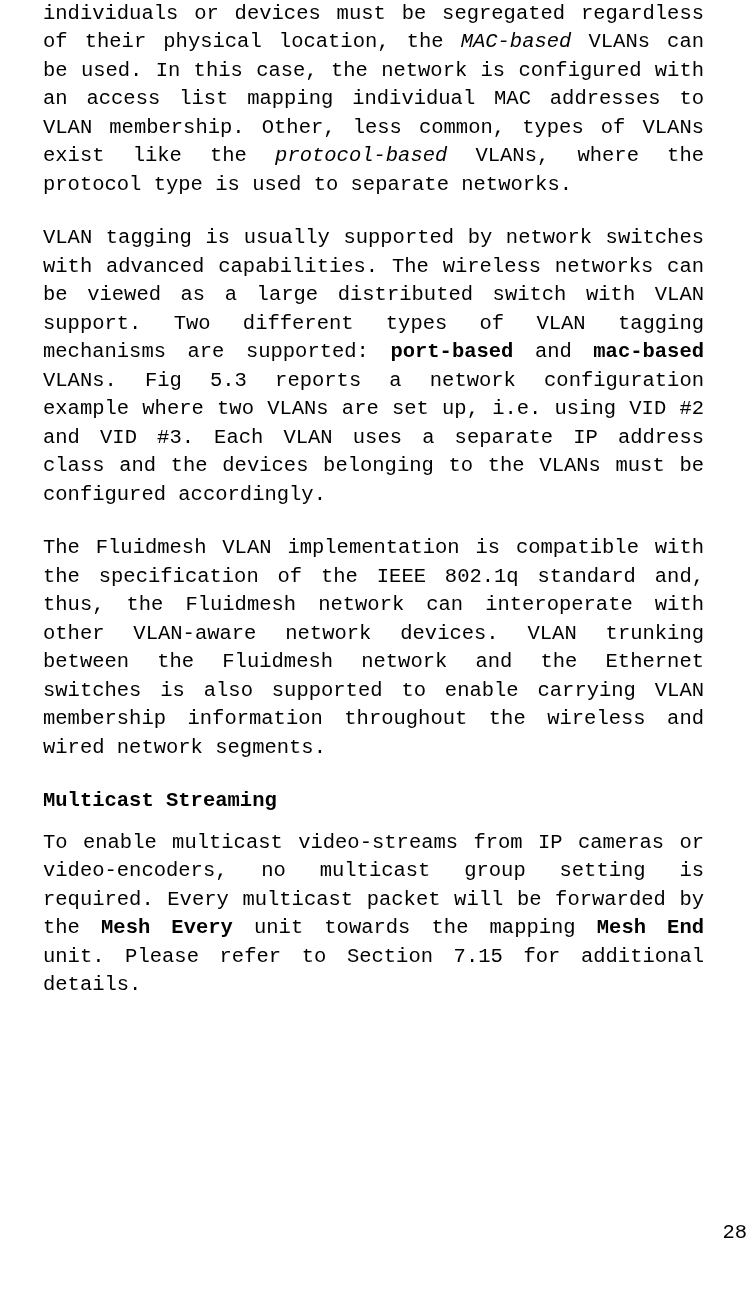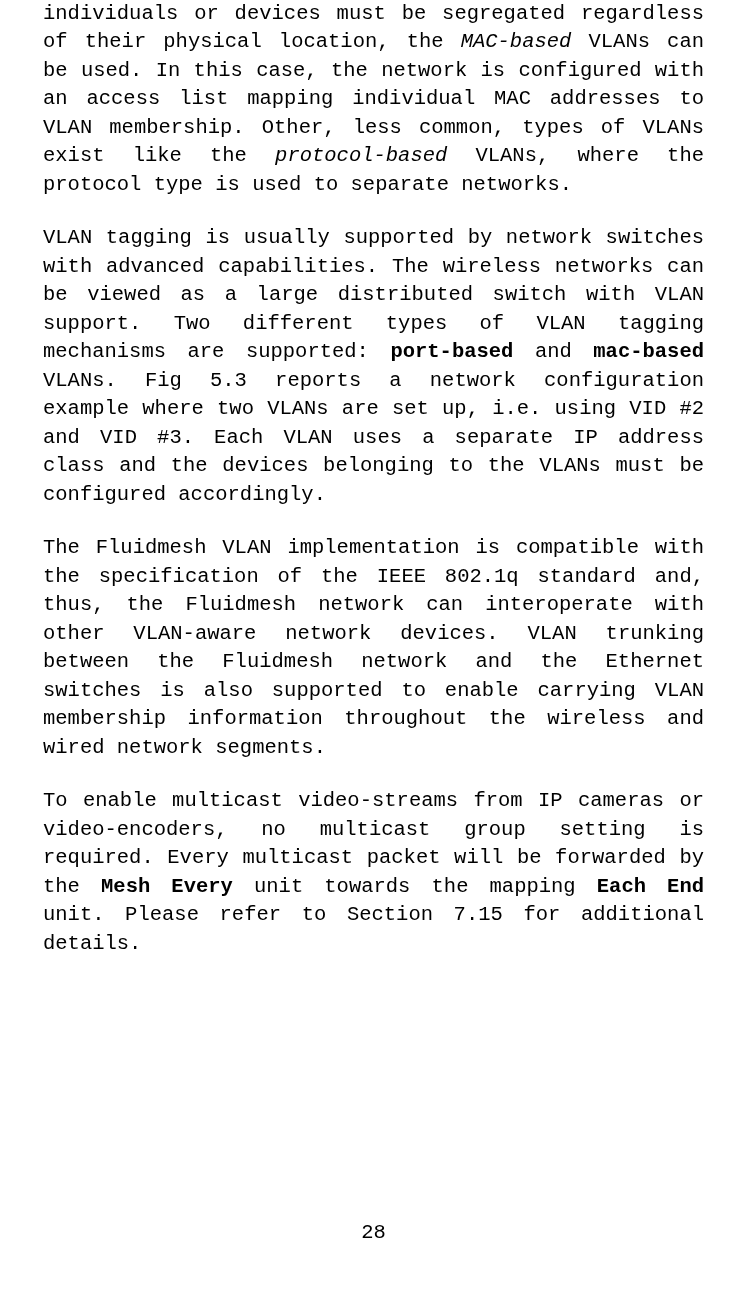--- a/index.html
+++ b/index.html
@@ -36,32 +36,33 @@
       font-weight: bold;
       margin-top: 8px;
       margin-bottom: 13px;
       text-align: left;
     }
     .page-number {
       position: absolute;
       bottom: 50px;
       left: 0;
       right: 0;
-      text-align: center;
+      text-align: right;
       font-size: 20.5px;
     }
   </style>
 </head>
 <body>
 
 <div class="content">
   <p><span>individuals or devices must be segregated regardless of their physical location, the </span><span class="italic">MAC-based</span><span> VLANs can be used. In this case, the network is configured with an access list mapping individual MAC addresses to VLAN membership. Other, less common, types of VLANs exist like the </span><span class="italic">protocol-based</span><span> VLANs, where the protocol type is used to separate networks.</span></p>
 
   <p><span>VLAN tagging is usually supported by network switches with advanced capabilities. The wireless networks can be viewed as a large distributed switch with VLAN support. Two different types of VLAN tagging mechanisms are supported: </span><span class="bold">port-based</span><span> and </span><span class="bold">mac-based</span><span> VLANs. Fig 5.3 reports a network configuration example where two VLANs are set up, i.e. using VID #2 and VID #3. Each VLAN uses a separate IP address class and the devices belonging to the VLANs must be configured accordingly.</span></p>
 
   <p>The Fluidmesh VLAN implementation is compatible with the specification of the IEEE 802.1q standard and, thus, the Fluidmesh network can interoperate with other VLAN-aware network devices. VLAN trunking between the Fluidmesh network and the Ethernet switches is also supported to enable carrying VLAN membership information throughout the wireless and wired network segments.</p>
 
 
+  <h2>Multicast Streaming</h2>
 
-  <p><span>To enable multicast video-streams from IP cameras or video-encoders, no multicast group setting is required. Every multicast packet will be forwarded by the </span><span class="bold">Mesh Every</span><span> unit towards the mapping </span><span class="bold">Each End</span><span> unit. Please refer to Section 7.15 for additional details.</span></p>
+  <p><span>To enable multicast video-streams from IP cameras or video-encoders, no multicast group setting is required. Every multicast packet will be forwarded by the </span><span class="bold">Mesh Every</span><span> unit towards the mapping </span><span class="bold">Mesh End</span><span> unit. Please refer to Section 7.15 for additional details.</span></p>
 </div>
 
 <div class="page-number">28</div>
 
 </body></html>

